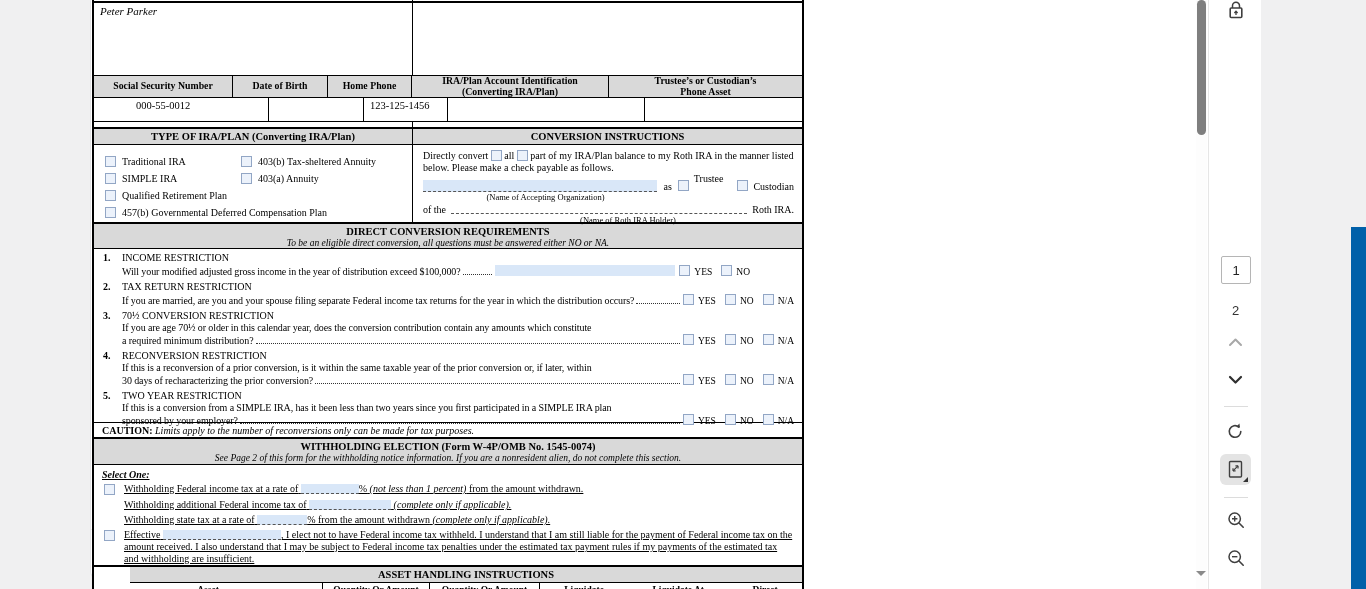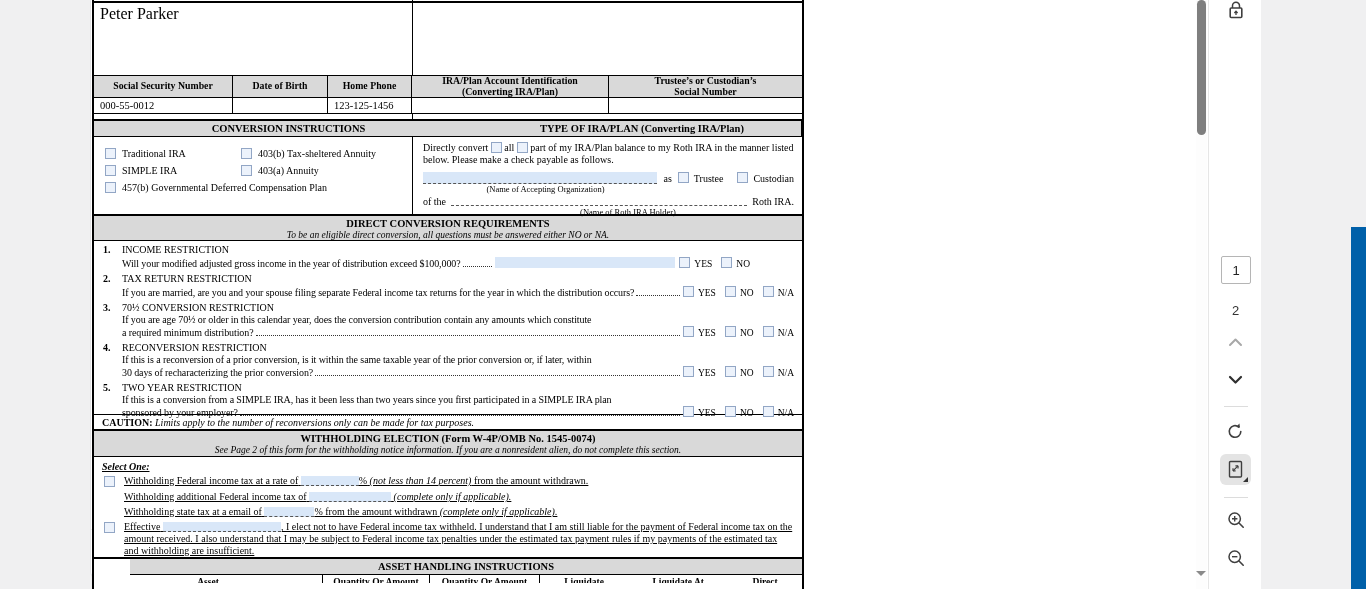--- a/index.html
+++ b/index.html
@@ -199,55 +199,55 @@
 <div class="canvas"></div>
 <div class="pdf-page">
 
   <div class="row bb2" style="height:3px;">
     <div class="cellR" style="width:319px;"></div>
     <div style="flex:1;"></div>
   </div>
 
   <div class="row bb1" style="height:73px;">
     <div class="cellR" style="width:319px;">
-      <div class="val" style="font-size:16px;">Peter Parker</div>
+      <div class="val" style="font-size:11px;font-style:italic;">Peter Parker</div>
     </div>
     <div style="flex:1;"></div>
   </div>
 
   <div class="row bb1 band" style="height:22px;">
     <div class="hdr-cell cellR" style="width:139px;">Social Security Number</div>
     <div class="hdr-cell cellR" style="width:95px;">Date of Birth</div>
     <div class="hdr-cell cellR" style="width:84px;">Home Phone</div>
     <div class="hdr-cell cellR" style="width:197px;">IRA/Plan Account Identification
 (Converting IRA/Plan)</div>
     <div class="hdr-cell" style="flex:1;">Trustee’s or Custodian’s
-Social Number</div>
-  </div>
-
-  <div class="row bb1" style="height:16px;">
+Phone Asset</div>
+  </div>
+
+  <div class="row bb1" style="height:24px;padding-left:36px;">
     <div class="cellR" style="width:139px;">
         <div class="val">000-55-0012</div>
       </div>
     <div class="cellR" style="width:95px;"></div>
     <div class="cellR" style="width:84px;">
         <div class="val">123-125-1456</div>
       </div>
     <div class="cellR" style="width:197px;"></div>
     <div style="flex:1;"></div>
   </div>
 
   <div class="row bb2" style="height:7px;">
     <div class="cellR" style="width:319px;"></div>
     <div style="flex:1;"></div>
   </div>
 
   <div class="row bb1 band" style="height:16px;">
+    <div class="band-title cellR" style="width:319px; padding-top:2px;">TYPE OF IRA/PLAN (Converting IRA/Plan)</div>
     <div class="band-title" style="flex:1; padding-top:2px;">CONVERSION INSTRUCTIONS</div>
-    <div class="band-title cellR" style="width:319px; padding-top:2px;">TYPE OF IRA/PLAN (Converting IRA/Plan)</div>
   </div>
 
   <div class="row bb2" style="height:79px;">
     <div class="cellR" style="width:319px; padding:8px 4px 0 11px;">
       <div style="display:flex; height:17px;">
         <div class="opt" style="width:136px;">
             <span class="cb"></span>
             <span>Traditional IRA</span>
           </div>
         <div class="opt">
@@ -260,36 +260,40 @@
             <span class="cb"></span>
             <span>SIMPLE IRA</span>
           </div>
         <div class="opt">
             <span class="cb"></span>
             <span>403(a) Annuity</span>
           </div>
       </div>
       <div class="opt" style="height:17px;">
           <span class="cb"></span>
+          <span>Qualified Retirement Plan</span>
+        </div>
+      <div class="opt" style="height:17px;">
+          <span class="cb"></span>
           <span>457(b) Governmental Deferred Compensation Plan</span>
         </div>
     </div>
     <div style="flex:1; padding:5px 8px 0 10px; font-size:10px;">
       <div style="line-height:11.5px;">
         <span>Directly convert</span>
         <span class="cb"></span>
         <span>all</span>
         <span class="cb"></span>
         <span>part of my IRA/Plan balance to my Roth IRA in the manner listed below. Please make a check payable as follows.</span>
       </div>
       <div style="display:flex; align-items:flex-end; margin-top:5px; height:14px;">
         <span class="bf dash" style="flex:1; height:12px;"></span>
         <span style="margin:0 6px;">as</span>
         <span class="cb" style="margin-bottom:1px;"></span>
-        <span style="margin:0 14px 0 5px;">Trustee</span>
+        <span style="margin:0 14px 8px 5px;">Trustee</span>
         <span class="cb" style="margin-bottom:1px;"></span>
         <span style="margin-left:5px;">Custodian</span>
       </div>
       <div class="small-cap" style="width:245px;">(Name of Accepting Organization)</div>
       <div style="display:flex; align-items:flex-end; height:13px;">
         <span>of the</span>
         <span class="dash" style="flex:1; margin:0 5px 1px;"></span>
         <span>Roth IRA.</span>
       </div>
       <div class="small-cap" style="width:250px; margin-left:80px;">(Name of Roth IRA Holder)</div>
@@ -438,30 +442,30 @@
     <div class="band-title">WITHHOLDING ELECTION (Form W-4P/OMB No. 1545-0074)</div>
     <div class="band-sub">See Page 2 of this form for the withholding notice information. If you are a nonresident alien, do not complete this section.</div>
   </div>
 
   <div class="bb2" style="height:102px; padding-top:4px;text-decoration:underline;">
     <div style="padding-left:8px; height:14px; font-size:10px; font-weight:bold; font-style:italic;">Select One:</div>
     <div class="wh-row" style="height:16px;">
       <span class="cb wh-cb"></span>
       <span>Withholding Federal income tax at a rate of</span>
       <span class="bf dash" style="width:58px; height:10px; vertical-align:-2px;"></span><span>%</span>
-      <span class="it">(not less than 14 percent)</span>
+      <span class="it">(not less than 1 percent)</span>
       <span>from the amount withdrawn.</span>
     </div>
     <div class="wh-row" style="height:15px;">
       <span>Withholding additional Federal income tax of</span>
       <span class="bf dash" style="width:82px; height:10px; vertical-align:-2px;"></span>
       <span class="it">(complete only if applicable).</span>
     </div>
     <div class="wh-row" style="height:15px;">
-      <span>Withholding state tax at a email of</span>
+      <span>Withholding state tax at a rate of</span>
       <span class="bf dash" style="width:50px; height:10px; vertical-align:-2px;"></span><span>% from the amount withdrawn</span>
       <span class="it">(complete only if applicable).</span>
     </div>
     <div class="wh-row" style="line-height:12px; padding-right:8px;">
       <span class="cb wh-cb"></span>
       <span>Effective</span>
       <span class="bf dash" style="width:118px; height:10px; vertical-align:-2px;"></span><span>, I elect not to have Federal income tax withheld. I understand that I am still liable for the payment of Federal income tax on the amount received. I also understand that I may be subject to Federal income tax penalties under the estimated tax payment rules if my payments of the estimated tax and withholding are insufficient.</span>
     </div>
   </div>
 

